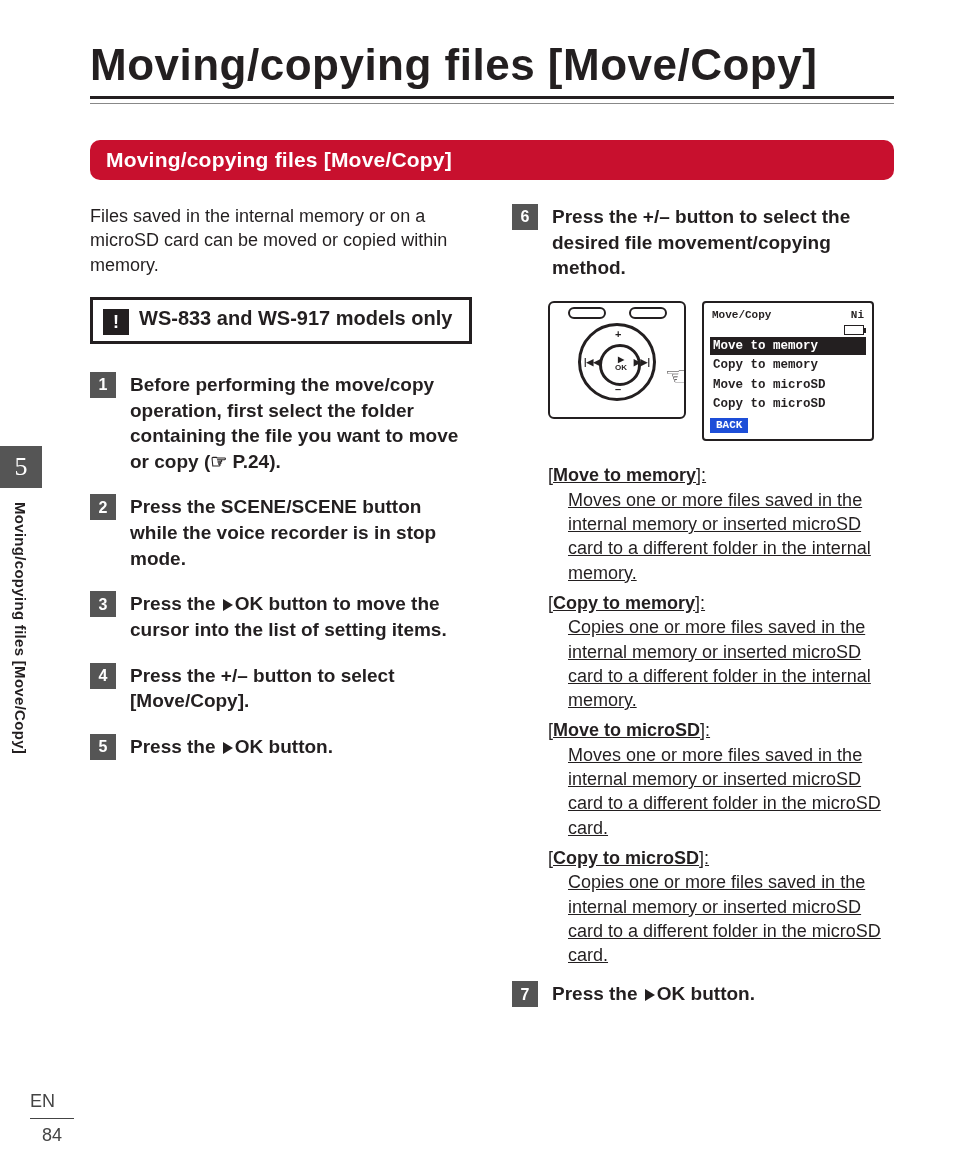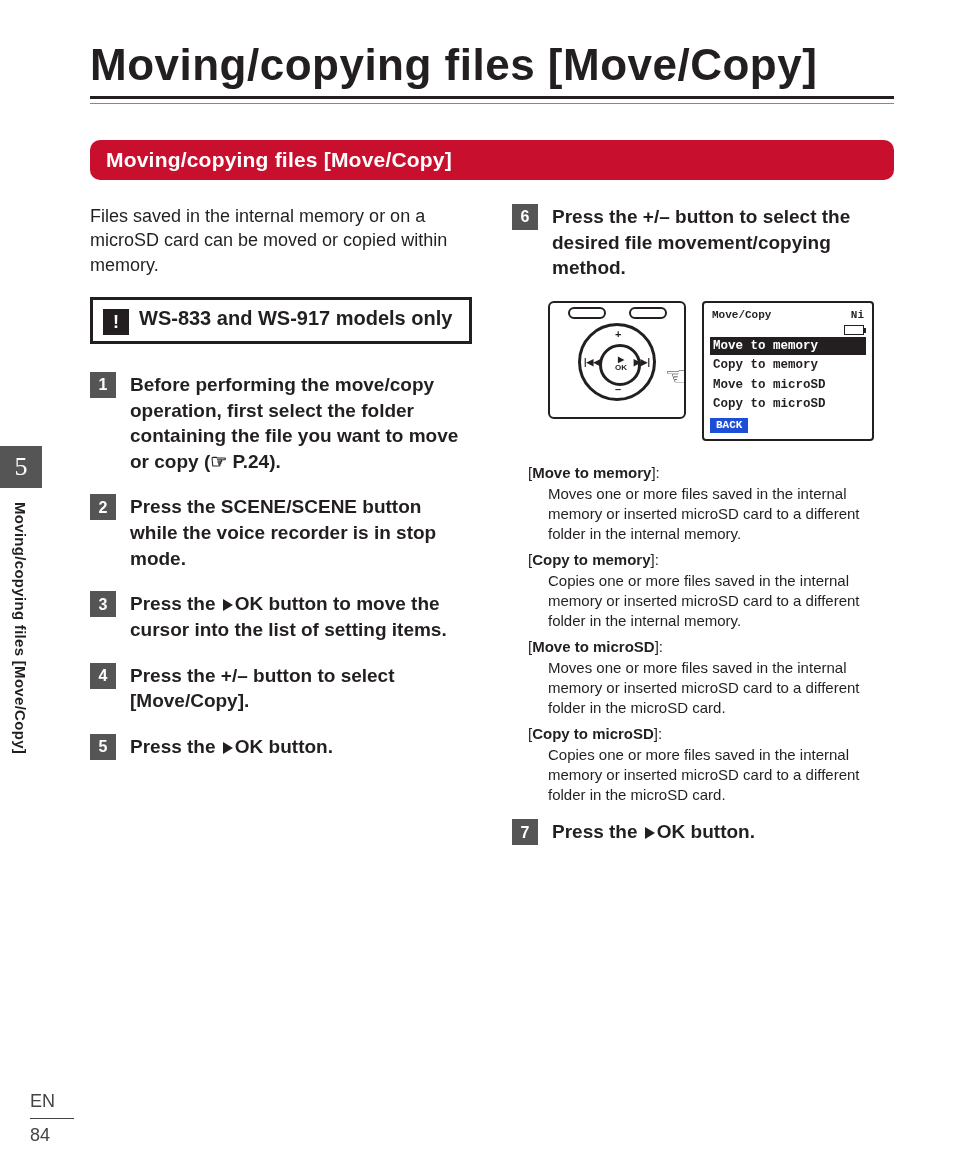--- a/index.html
+++ b/index.html
@@ -42,34 +42,34 @@
   .device .hand { position: absolute; right: -4px; top: 56px; font-size: 26px; transform: rotate(0deg); }
 
   .lcd { border: 2px solid #231f20; border-radius: 4px; width: 172px; padding: 5px 6px 6px 6px; font-family: "Courier New", monospace; font-size: 12.5px; line-height: 1.3; font-weight: 700; }
   .lcd .top { display: flex; justify-content: space-between; font-size: 11px; padding: 0 2px 2px 2px; }
   .lcd .top .batt { border: 1.5px solid #231f20; width: 20px; height: 10px; position: relative; }
   .lcd .top .batt::after { content: ""; position: absolute; right: -3px; top: 2px; width: 2px; height: 5px; background: #231f20; }
   .lcd .opt { padding: 1px 3px; margin-bottom: 1px; }
   .lcd .opt.sel { background: #231f20; color: #fff; }
   .lcd .back { margin-top: 4px; display: inline-block; background: #1d4ed8; color: #fff; padding: 0 6px; font-size: 11px; }
 
-  .defs { margin-left: 16px; font-size: 15px; line-height: 1.35; }
+  .defs { margin-left: 36px; font-size: 18px; line-height: 1.35; text-decoration: underline; }
   .defs dt { font-weight: 400; margin-top: 6px; }
   .defs dt .term { font-weight: 700; }
   .defs dd { margin-left: 20px; margin-bottom: 4px; }
 
   
   .sidetab { position: absolute; left: 0; top: 446px; width: 42px; }
   .sidetab .chap { width: 42px; height: 42px; background: #555; color: #fff; font-size: 26px; font-weight: 400; display: flex; align-items: center; justify-content: center; font-family: Georgia, serif; }
   .sidetab .label { writing-mode: vertical-rl; text-orientation: mixed; font-weight: 700; font-size: 15px; margin-top: 14px; margin-left: 12px; font-family: "Arial Narrow", Arial, sans-serif; letter-spacing: 0.3px; }
 
   .footer { position: absolute; left: 30px; bottom: 12px; }
   .footer .lang { font-size: 18px; color: #444; }
   .footer .rule { width: 44px; height: 1.5px; background: #444; margin: 6px 0; }
-  .footer .num { font-size: 18px; color: #444; }
+  .footer .num { font-size: 18px; color: #444; text-align: center; }
 
   .play-tri { display: inline-block; width: 0; height: 0; border-left: 10px solid #231f20; border-top: 6px solid transparent; border-bottom: 6px solid transparent; vertical-align: -1px; margin: 0 2px 0 2px; }
   .pointer { display: inline-block; font-size: 17px; vertical-align: -1px; }
 </style>
 </head>
 <body>
 
 <div class="page">
 
   <div class="sidetab">

